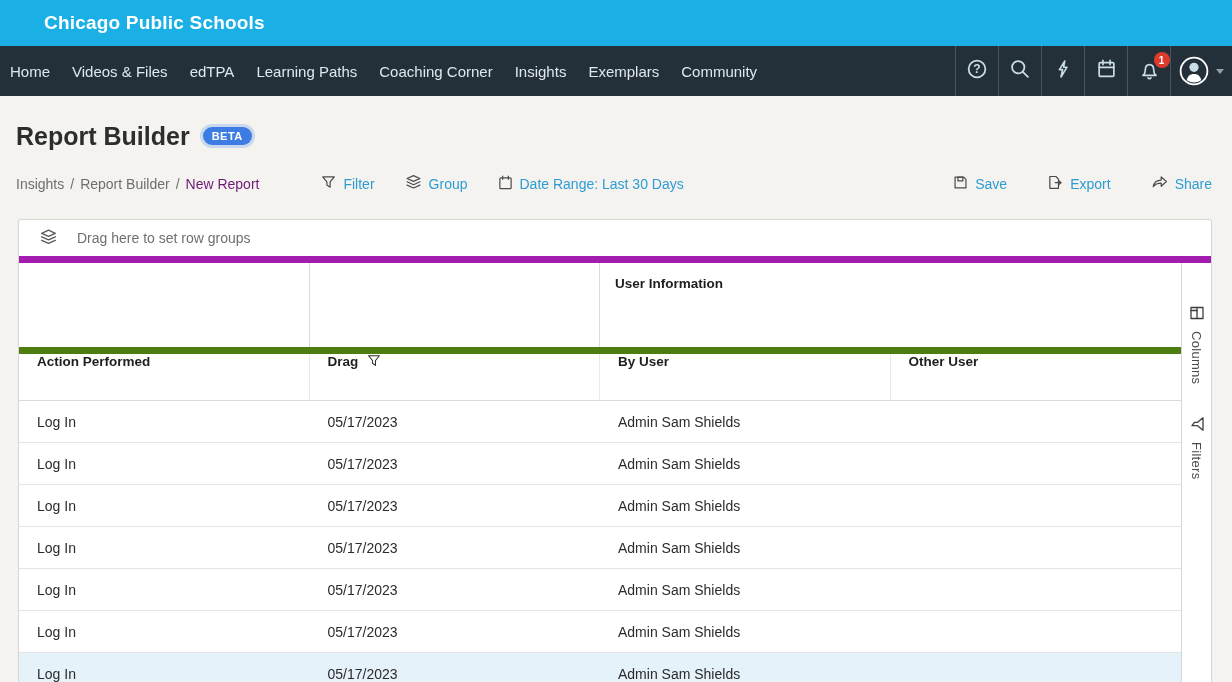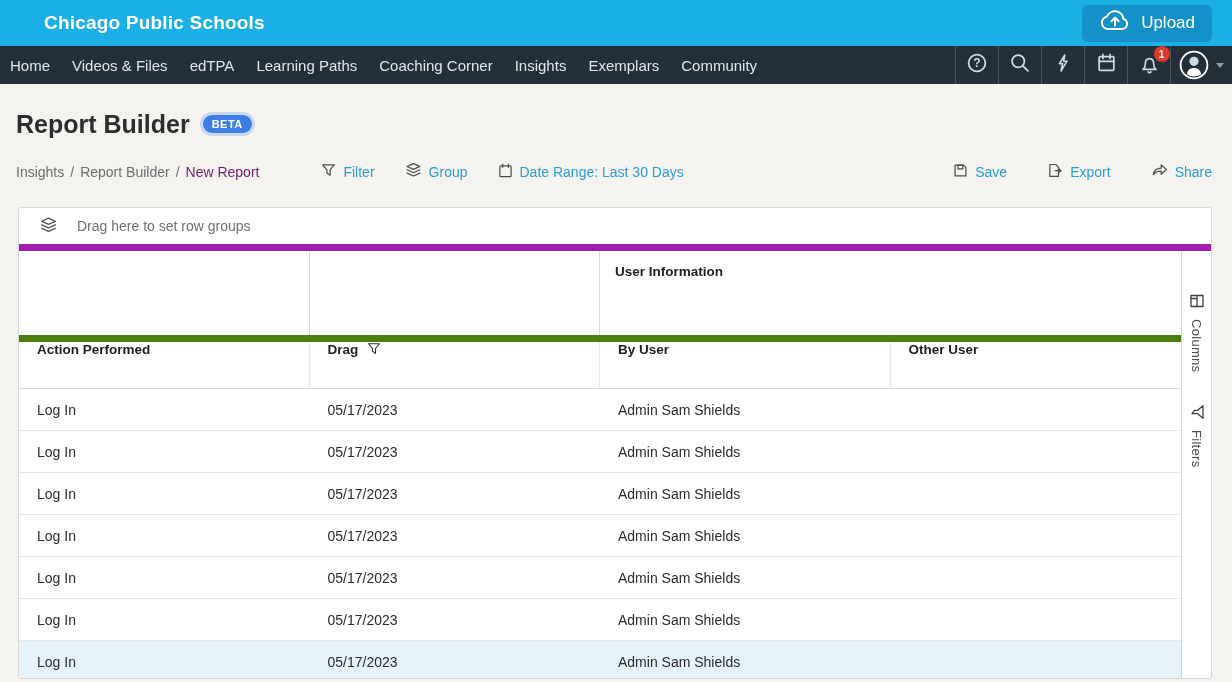--- a/index.html
+++ b/index.html
@@ -10,21 +10,21 @@
   
   .topbar { height:46px; background:#1aafe5; display:flex; align-items:center;
             padding:0 20px 0 44px; }
   .topbar-title { color:#fff; font-size:19px; font-weight:bold; letter-spacing:.2px; }
   .upload-btn { margin-left:auto; display:flex; align-items:center; gap:10px;
                 background:#1391c8; color:#fff; font-size:17px; height:37px;
                 padding:0 17px; border-radius:6px; border:none; cursor:pointer;
                 font-family:inherit; }
 
   
-  .navbar { height:38px; background:#243039; display:flex; align-items:stretch; }
+  .navbar { height:50px; background:#243039; display:flex; align-items:stretch; }
   .nav-item { display:flex; align-items:center; padding:0 11px; font-size:15px;
               color:#dfe7ec; cursor:pointer; }
   .nav-item:first-child { padding-left:10px; }
   .nav-spacer { flex:1; }
   .nav-icon-cell { width:43px; display:flex; align-items:center; justify-content:center;
                    border-left:1px solid rgba(255,255,255,.18); cursor:pointer;
                    color:#c9dde8; }
   .nav-icon-cell.avatar-cell { width:62px; gap:7px; }
   .bell-wrap { position:relative; display:flex; }
   .badge { position:absolute; top:-8px; right:-10px; background:#dd3a2e; color:#fff;
@@ -100,30 +100,20 @@
                  font-family:"Liberation Sans", sans-serif; }
   svg .solid { fill:currentColor; stroke:none; }
 </style>
 </head>
 <body>
 
 <div class="app">
 
   <div class="topbar">
     <div class="topbar-title">Chicago Public Schools</div>
-    <button class="upload-btn">
-      <span>
-        <svg class="icn" width="32" height="23" viewBox="0 0 32 23" style="stroke-width:2">
-          <path d="M8.6 20h14.2a5.2 5.2 0 0 0 1.5-10.2A8.5 8.5 0 0 0 8 7.4 6.4 6.4 0 0 0 8.6 20z"></path>
-          <path d="M16 16.6V9"></path>
-            <path d="M12.4 12.2 16 8.6l3.6 3.6"></path>
-        </svg>
-      </span>
-      <span>Upload</span>
-    </button>
   </div>
 
   <div class="navbar">
     <div class="nav-item">Home</div>
     <div class="nav-item">Videos &amp; Files</div>
     <div class="nav-item">edTPA</div>
     <div class="nav-item">Learning Paths</div>
     <div class="nav-item">Coaching Corner</div>
     <div class="nav-item">Insights</div>
     <div class="nav-item">Exemplars</div>

